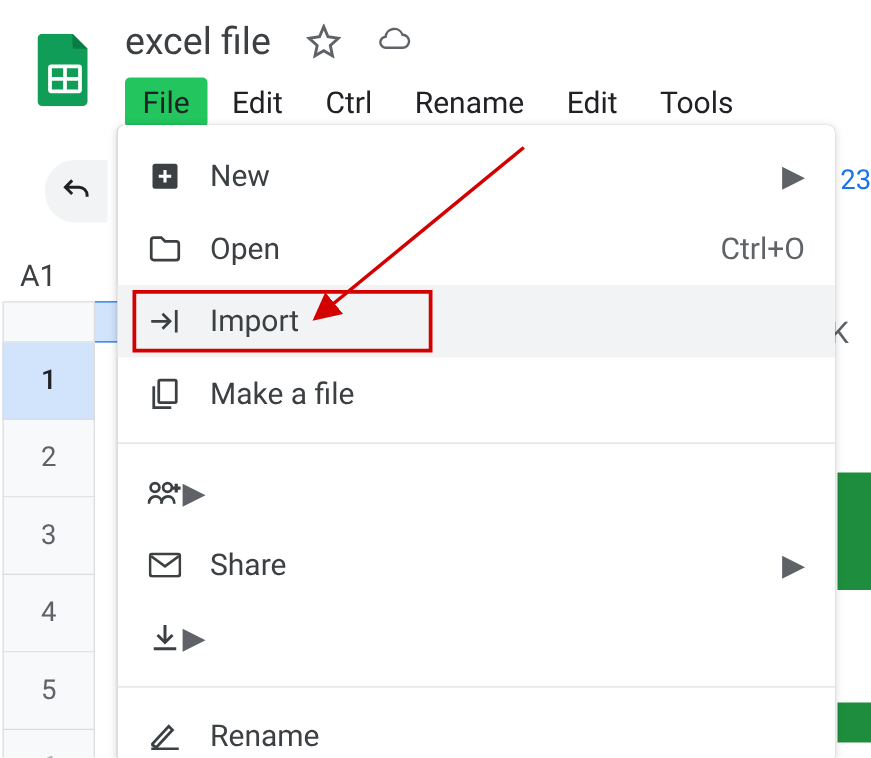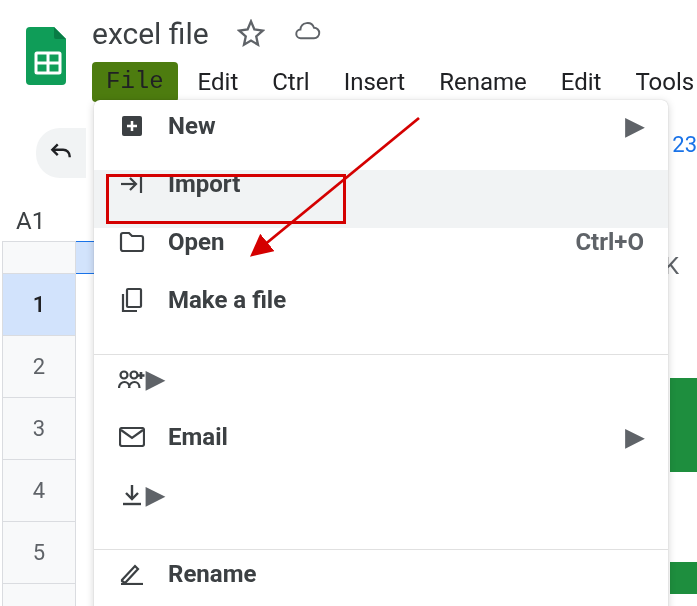--- a/index.html
+++ b/index.html
@@ -6,41 +6,41 @@
     body { width: 697px; height: 606px; background: #fff; overflow: hidden; position: relative; }
 
     .header { display: flex; align-items: center; padding: 10px 0 0 26px; }
     .logo { width: 52px; height: 70px; display: flex; align-items: center; justify-content: center; }
     .title-area { margin-left: 22px; }
     .title-row { display: flex; align-items: center; gap: 28px; height: 46px; }
     .doc-title { font-size: 30px; color: #3c4043; font-weight: 400; }
     .icon-btn { width: 28px; height: 28px; display: flex; align-items: center; justify-content: center; color: #5f6368; }
     .menubar { display: flex; gap: 6px; margin-top: 6px; }
     .menubar-item { font-size: 24px; color: #202124; padding: 6px 14px; border-radius: 4px; cursor: pointer; }
-    .menubar-item.active { background: #4d7c0f; font-family: Liberation Mono, monospace; }
+    .menubar-item.active { background: #22c55e; }
 
     .toolbar-hint-row { position: absolute; top: 120px; left: 0; right: 0; height: 60px; }
     .undo-pill { position: absolute; left: 36px; top: 8px; width: 50px; height: 50px; background: #f1f3f4; border-top-left-radius: 24px; border-bottom-left-radius: 24px; display: flex; align-items: center; justify-content: center; color: #202124; }
     .edge-badge { position: absolute; right: 0; top: 12px; color: #1a73e8; font-size: 22px; font-weight: 400; }
 
     .sheet-area { position: absolute; top: 195px; left: 2px; }
     .namebox { position: absolute; top: 12px; left: 14px; font-size: 24px; color: #3c4043; }
     .col-header { position: absolute; top: 46px; left: 0; display: flex; }
     .ca { width: 74px; height: 33px; background: #f8f9fa; border: 1px solid #dadce0; }
     .cb { width: 20px; height: 33px; background: #d2e3fc; border: 1px solid #1a73e8; border-left: none; }
     .row-header { position: absolute; top: 79px; left: 0; }
     .rcell { width: 74px; height: 62px; background: #f8f9fa; border: 1px solid #dadce0; border-top: none; display: flex; align-items: center; justify-content: center; font-size: 22px; color: #5f6368; }
     .rcell.first { background: #d2e3fc; color: #202124; font-weight: 500; border-top: none; }
     .green-block { position: absolute; right: 0; width: 27px; background: #1e8e3e; }
     .gb1 { top: 378px; height: 94px; }
     .gb2 { top: 562px; height: 32px; }
     .bottom-k { position: absolute; right: 18px; top: 252px; font-size: 24px; color: #5f6368; }
 
     .menu { position: absolute; top: 100px; left: 94px; width: 574px; background: #fff; border-radius: 6px; box-shadow: 0 2px 8px rgba(0,0,0,0.18), 0 0 1px rgba(0,0,0,0.25); padding: 12px 0; }
-    .menu-item { display: flex; align-items: flex-start; height: 58px; padding: 0 24px; font-size: 24px; color: #3c4043; cursor: pointer; position: relative; font-weight: bold; }
+    .menu-item { display: flex; align-items: center; height: 58px; padding: 0 24px; font-size: 24px; color: #3c4043; cursor: pointer; position: relative; }
     .menu-item.highlighted.boxed::before { content: ""; position: absolute; left: 12px; top: 4px; right: 322px; bottom: 4px; border: 3px solid #d40000; }
     .menu-item .mlabel { margin-left: 22px; flex: 1; }
     .menu-item .shortcut { color: #5f6368; font-size: 24px; }
     .menu-item .sub { color: #5f6368; }
     .menu-item.hl { background: #f1f3f4; }
     .divider { height: 1px; background: #e0e0e0; margin: 10px 0; }
     .micon { width: 28px; height: 28px; display: flex; align-items: center; justify-content: center; color: #3c4043; flex-shrink: 0; }
 
     .arrow { position: absolute; top: 100px; left: 95px; pointer-events: none; }
   </style>
@@ -68,21 +68,20 @@
       <span class="icon-btn">
         <svg width="32" height="24" viewBox="0 0 32 24" fill="none" stroke="#5f6368" stroke-width="2.2">
             <path d="M24 18a6 6 0 0 0 0-12 8 8 0 0 0-15.5 2A5 5 0 0 0 9 18h15z"></path>
           </svg>
       </span>
     </div>
     <div class="menubar">
       <div class="menubar-item active">File</div>
       <div class="menubar-item">Edit</div>
       <div class="menubar-item">Ctrl</div>
-      <div class="menubar-item">Insert</div>
       <div class="menubar-item">Rename</div>
       <div class="menubar-item">Edit</div>
       <div class="menubar-item">Tools</div>
     </div>
   </div>
 </div>
 
 <div class="toolbar-hint-row">
   <div class="undo-pill">
     <svg width="26" height="26" viewBox="0 0 24 24" fill="none" stroke="#202124" stroke-width="2.2">
@@ -117,38 +116,38 @@
   <div class="menu-item">
     <span class="micon">
         <svg width="24" height="24" viewBox="0 0 24 24" fill="#3c4043">
           <rect x="2" y="2" width="20" height="20" rx="2"></rect>
           <path d="M12 7v10M7 12h10" stroke="#fff" stroke-width="2.5"></path>
         </svg>
       </span>
     <span class="mlabel">New</span>
     <span class="sub">▶</span>
   </div>
+  <div class="menu-item">
+    <span class="micon">
+        <svg width="26" height="22" viewBox="0 0 26 22" fill="none" stroke="#3c4043" stroke-width="2.2">
+          <path d="M2 4a2 2 0 0 1 2-2h6l3 3h9a2 2 0 0 1 2 2v11a2 2 0 0 1-2 2H4a2 2 0 0 1-2-2V4z"></path>
+        </svg>
+      </span>
+    <span class="mlabel">Open</span>
+    <span class="shortcut">Ctrl+O</span>
+  </div>
   <div class="menu-item hl highlighted boxed">
     <span class="micon">
         <svg width="26" height="22" viewBox="0 0 26 22" fill="none" stroke="#3c4043" stroke-width="2.2">
           <path d="M2 11h14"></path>
           <path d="M11 5l6 6-6 6"></path>
           <path d="M22 2v18"></path>
         </svg>
       </span>
     <span class="mlabel">Import</span>
-  </div>
-  <div class="menu-item">
-    <span class="micon">
-        <svg width="26" height="22" viewBox="0 0 26 22" fill="none" stroke="#3c4043" stroke-width="2.2">
-          <path d="M2 4a2 2 0 0 1 2-2h6l3 3h9a2 2 0 0 1 2 2v11a2 2 0 0 1-2 2H4a2 2 0 0 1-2-2V4z"></path>
-        </svg>
-      </span>
-    <span class="mlabel">Open</span>
-    <span class="shortcut">Ctrl+O</span>
   </div>
   <div class="menu-item">
     <span class="micon">
         <svg width="24" height="26" viewBox="0 0 24 26" fill="none" stroke="#3c4043" stroke-width="2.2">
           <rect x="7" y="2" width="14" height="18" rx="1"></rect>
           <path d="M3 7v17h14"></path>
         </svg>
       </span>
     <span class="mlabel">Make a file</span>
   </div>
@@ -164,21 +163,21 @@
       </span>
     <span class="sub">▶</span>
   </div>
   <div class="menu-item">
     <span class="micon">
         <svg width="26" height="20" viewBox="0 0 26 20" fill="none" stroke="#3c4043" stroke-width="2.2">
           <rect x="1" y="1" width="24" height="18" rx="2"></rect>
           <path d="M2 3l11 8 11-8"></path>
         </svg>
       </span>
-    <span class="mlabel">Email</span>
+    <span class="mlabel">Share</span>
     <span class="sub">▶</span>
   </div>
   <div class="menu-item">
     <span class="micon">
         <svg width="24" height="24" viewBox="0 0 24 24" fill="none" stroke="#3c4043" stroke-width="2.4">
           <path d="M12 2v14"></path>
           <path d="M6 10l6 6 6-6"></path>
           <path d="M3 21h18"></path>
         </svg>
       </span>

